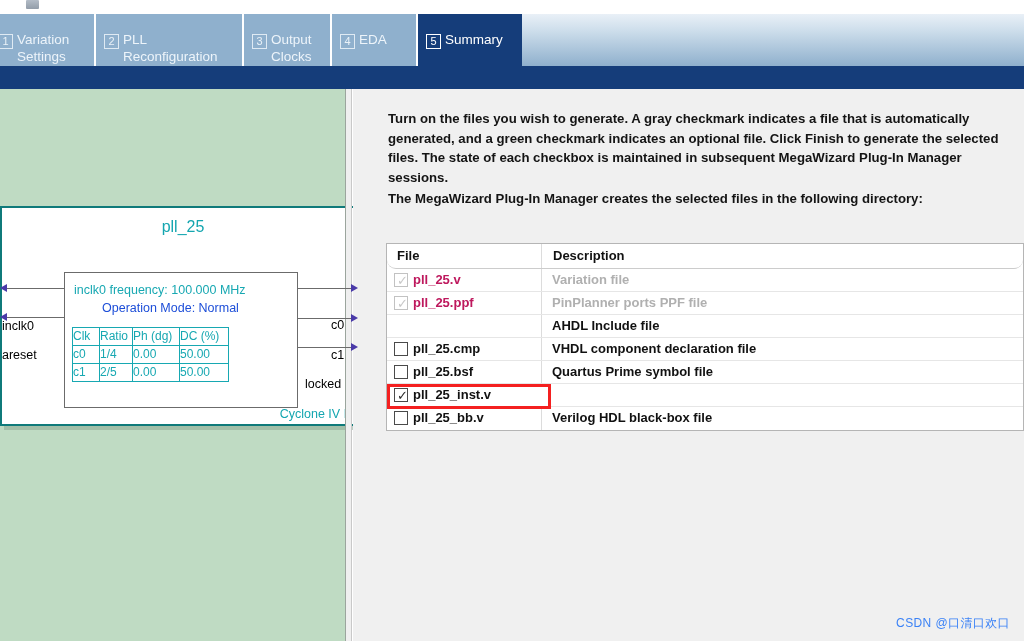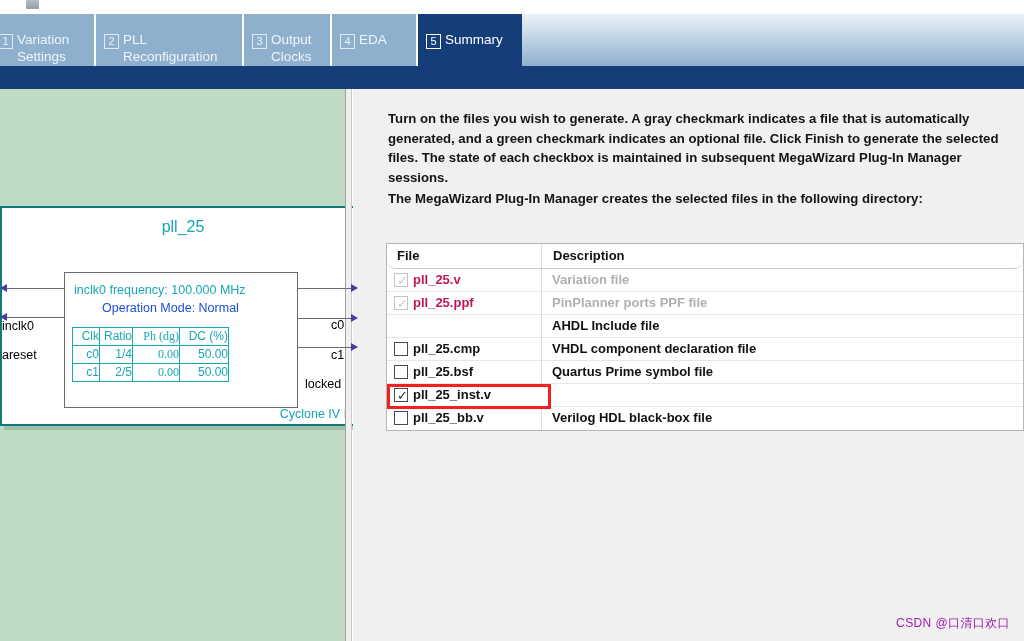--- a/index.html
+++ b/index.html
@@ -48,24 +48,24 @@
 
   
   #innerblock{position:absolute;left:64px;top:183px;width:234px;height:136px;
      background:#ffffff;border:1px solid #6b6b6b;box-sizing:border-box;z-index:4;}
   #if-line1{position:absolute;left:74px;top:194px;color:#17a8b2;font-size:12.5px;z-index:5;white-space:nowrap;}
   #if-line2{position:absolute;left:74px;top:212px;color:#1d4ed8;font-size:12.5px;z-index:5;white-space:nowrap;margin-left:28px;}
 
   
   #clktable{position:absolute;left:72px;top:238px;z-index:5;border-collapse:collapse;}
   #clktable td{border:1px solid #17a8b2;color:#17a8b2;font-size:12px;
-     text-align:right;padding:0;height:17px;line-height:17px;}
+     text-align:left;padding:0;height:17px;line-height:17px;}
   #clktable td.c-clk{width:26px;}
   #clktable td.c-ratio{width:32px;}
-  #clktable td.c-ph{width:46px;font-family:Liberation Serif, serif;}
+  #clktable td.c-ph{width:46px;}
   #clktable td.c-dc{width:48px;}
 
   
   .wire{position:absolute;height:1px;background:#6b6b6b;z-index:2;}
   .wirelabel{position:absolute;font-size:12.5px;color:#000000;z-index:3;white-space:nowrap;margin-top:48px;}
   .arrow-l{position:absolute;width:0;height:0;border-top:4px solid transparent;
       border-bottom:4px solid transparent;border-right:7px solid #4a3aa8;z-index:3;}
   .arrow-r{position:absolute;width:0;height:0;border-top:4px solid transparent;
       border-bottom:4px solid transparent;border-left:7px solid #4a3aa8;z-index:3;}
 
@@ -95,21 +95,21 @@
   .fname{position:absolute;left:26px;top:3px;font-size:13px;color:#111111;white-space:nowrap;}
   .fname.dis{color:#be185d;}
   .fdesc{position:absolute;left:10px;top:3px;font-size:13px;color:#111111;white-space:nowrap;}
   .fdesc.dis{color:#b0b0b0;}
 
   
   #redbox{position:absolute;left:387px;top:384px;width:164px;height:25px;
      border:3px solid #f42020;box-sizing:border-box;z-index:20;}
 
   
-  #watermark{position:absolute;right:14px;bottom:9px;color:#a21caf;font-size:12px;
+  #watermark{position:absolute;right:14px;bottom:9px;color:#3b82f6;font-size:12px;
      letter-spacing:.4px;white-space:nowrap;}
 </style>
 </head>
 <body>
 
 <div id="top-strip">
   <div id="top-icon"></div>
 </div>
 
 <div id="tabbar">

